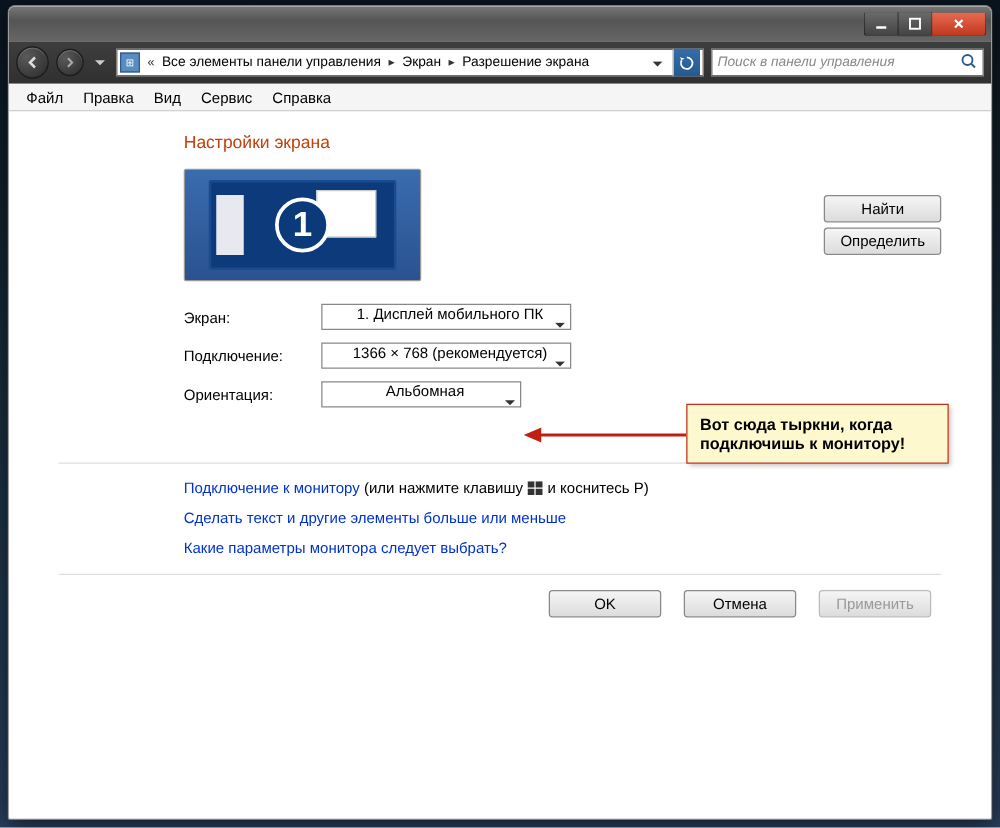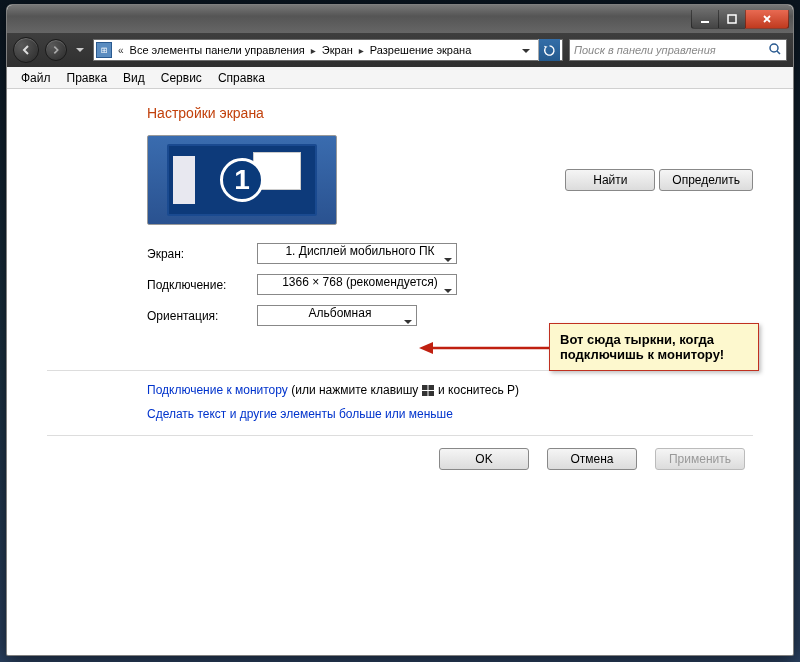--- a/index.html
+++ b/index.html
@@ -141,21 +141,21 @@
     content:''; position:absolute; right:14px; top:6px; width:46px; height:36px;
     background:#fff; border:1px solid #ccc;
   }
   .monitor-num {
     width: 44px; height: 44px; border-radius: 50%;
     background: #0a3a7a; border: 3px solid #fff;
     display:flex;align-items:center;justify-content:center;
     color:#fff; font-size: 28px; font-weight: bold;
     z-index: 2;
   }
-  .side-btns { display:flex; flex-direction:row; gap:4px; margin-left:auto; }
+  .side-btns { display:flex; flex-direction:column; gap:4px; margin-left:auto; }
   .btn7 {
     min-width: 90px; height: 22px;
     background: linear-gradient(180deg,#f5f5f5,#dcdcdc);
     border: 1px solid #888; border-radius: 3px;
     font-size: 12px; cursor: pointer;
     padding: 0 12px;
   }
   .btn7:disabled { color:#999; border-color:#bbb; }
   .form-grid {
     margin-left: 100px;
@@ -346,20 +346,23 @@
             <rect x="6.5" y="0" width="5.5" height="5" fill="#333"></rect>
             <rect x="0" y="6" width="5.5" height="5" fill="#333"></rect>
             <rect x="6.5" y="6" width="5.5" height="5" fill="#333"></rect>
           </svg>
       </span>
       <span class="plain"> и коснитесь P)</span>
     </div>
     <div class="linkline">
       <span class="bluelink">Сделать текст и другие элементы больше или меньше</span>
     </div>
+    <div class="linkline">
+      <span class="bluelink">Какие параметры монитора следует выбрать?</span>
+    </div>
 
     <div class="footer">
       <button class="btn7">OK</button>
       <button class="btn7">Отмена</button>
       <button class="btn7" disabled="">Применить</button>
     </div>
 
     <svg class="arrow" viewBox="0 0 130 14">
       <line x1="130" y1="7" x2="12" y2="7" stroke="#c02010" stroke-width="2.5"></line>
       <polygon points="0,7 14,1 14,13" fill="#c02010"></polygon>

